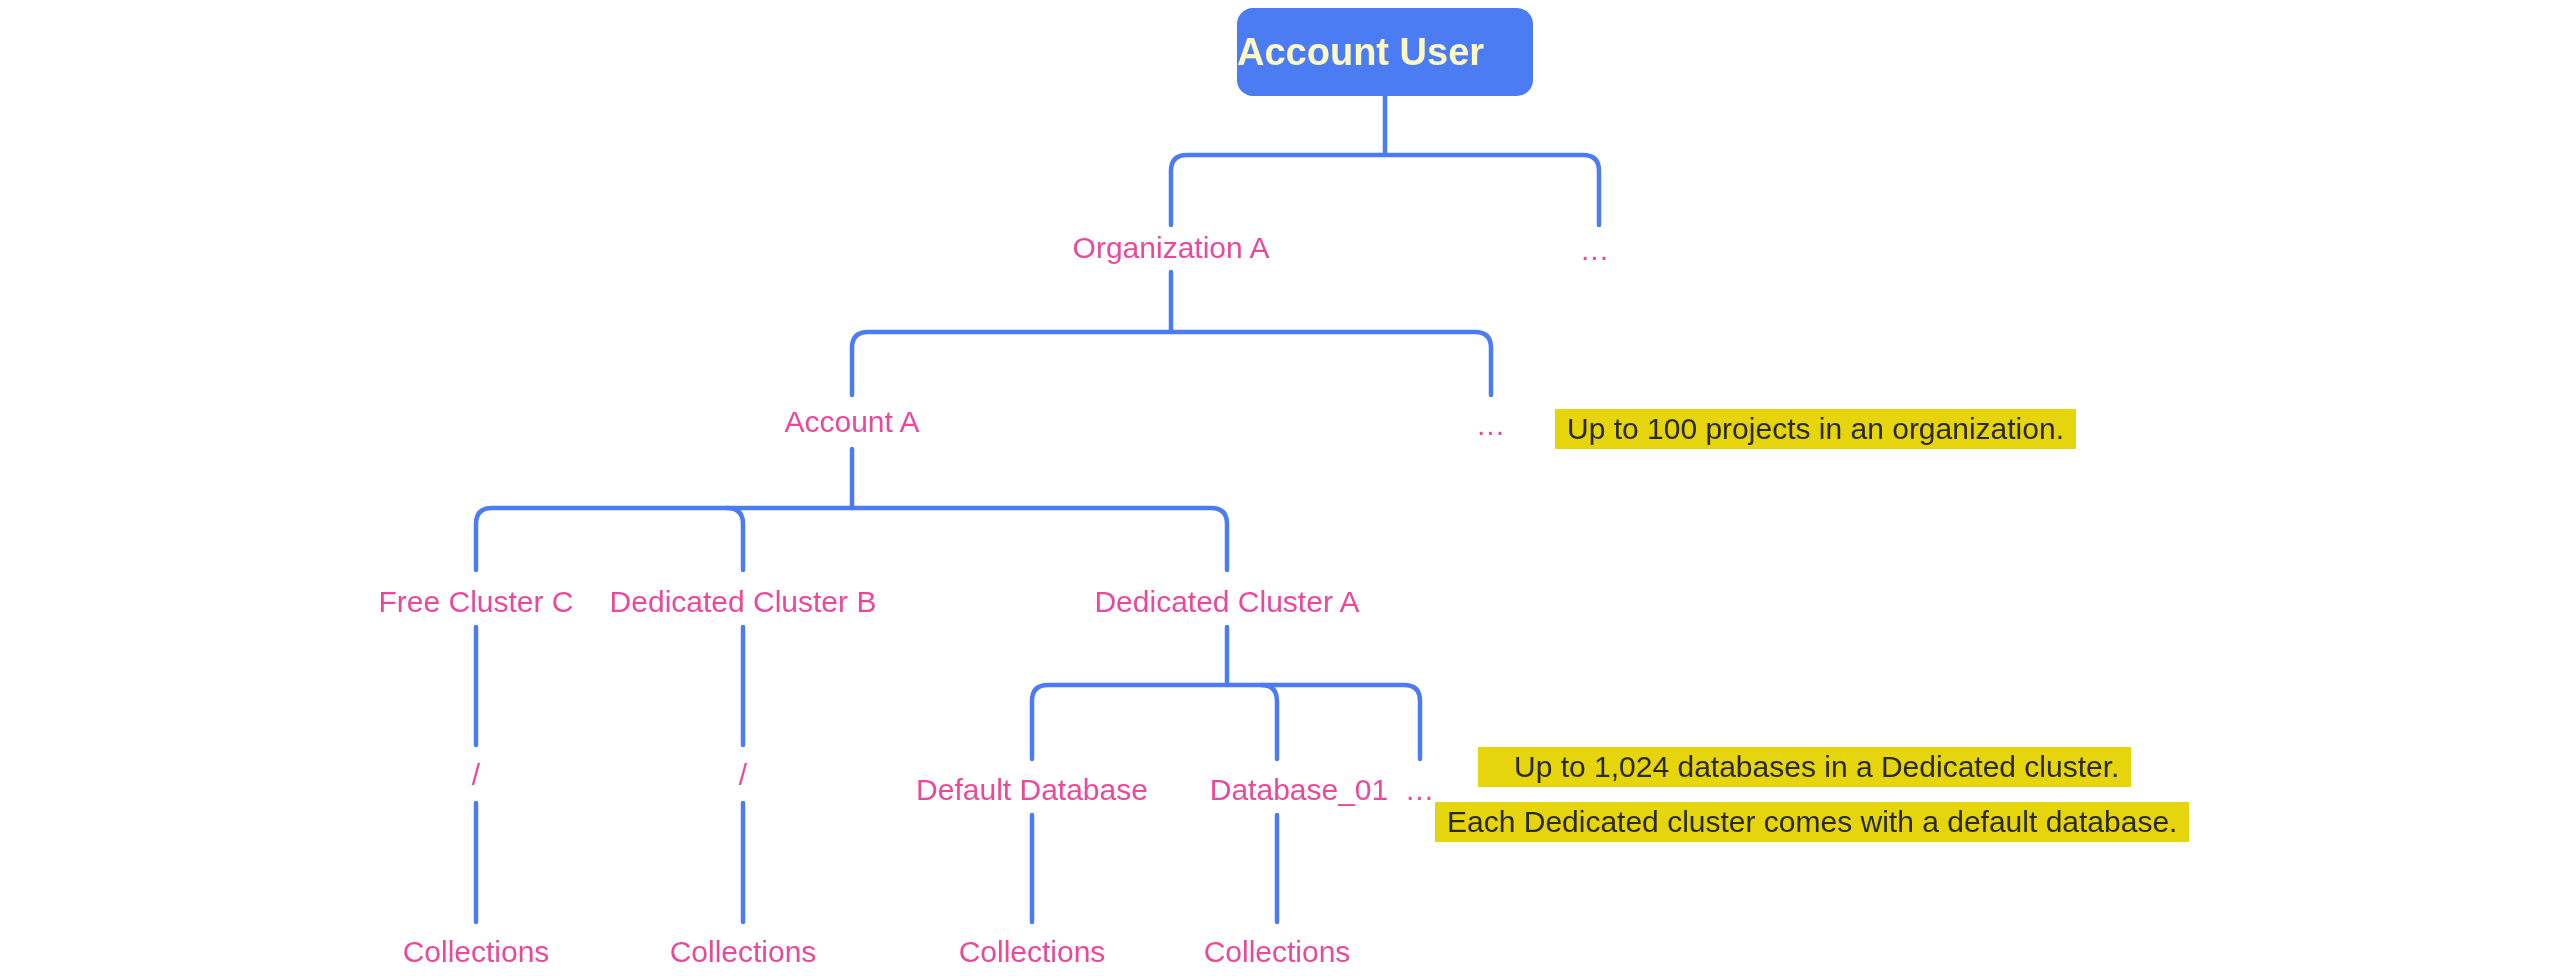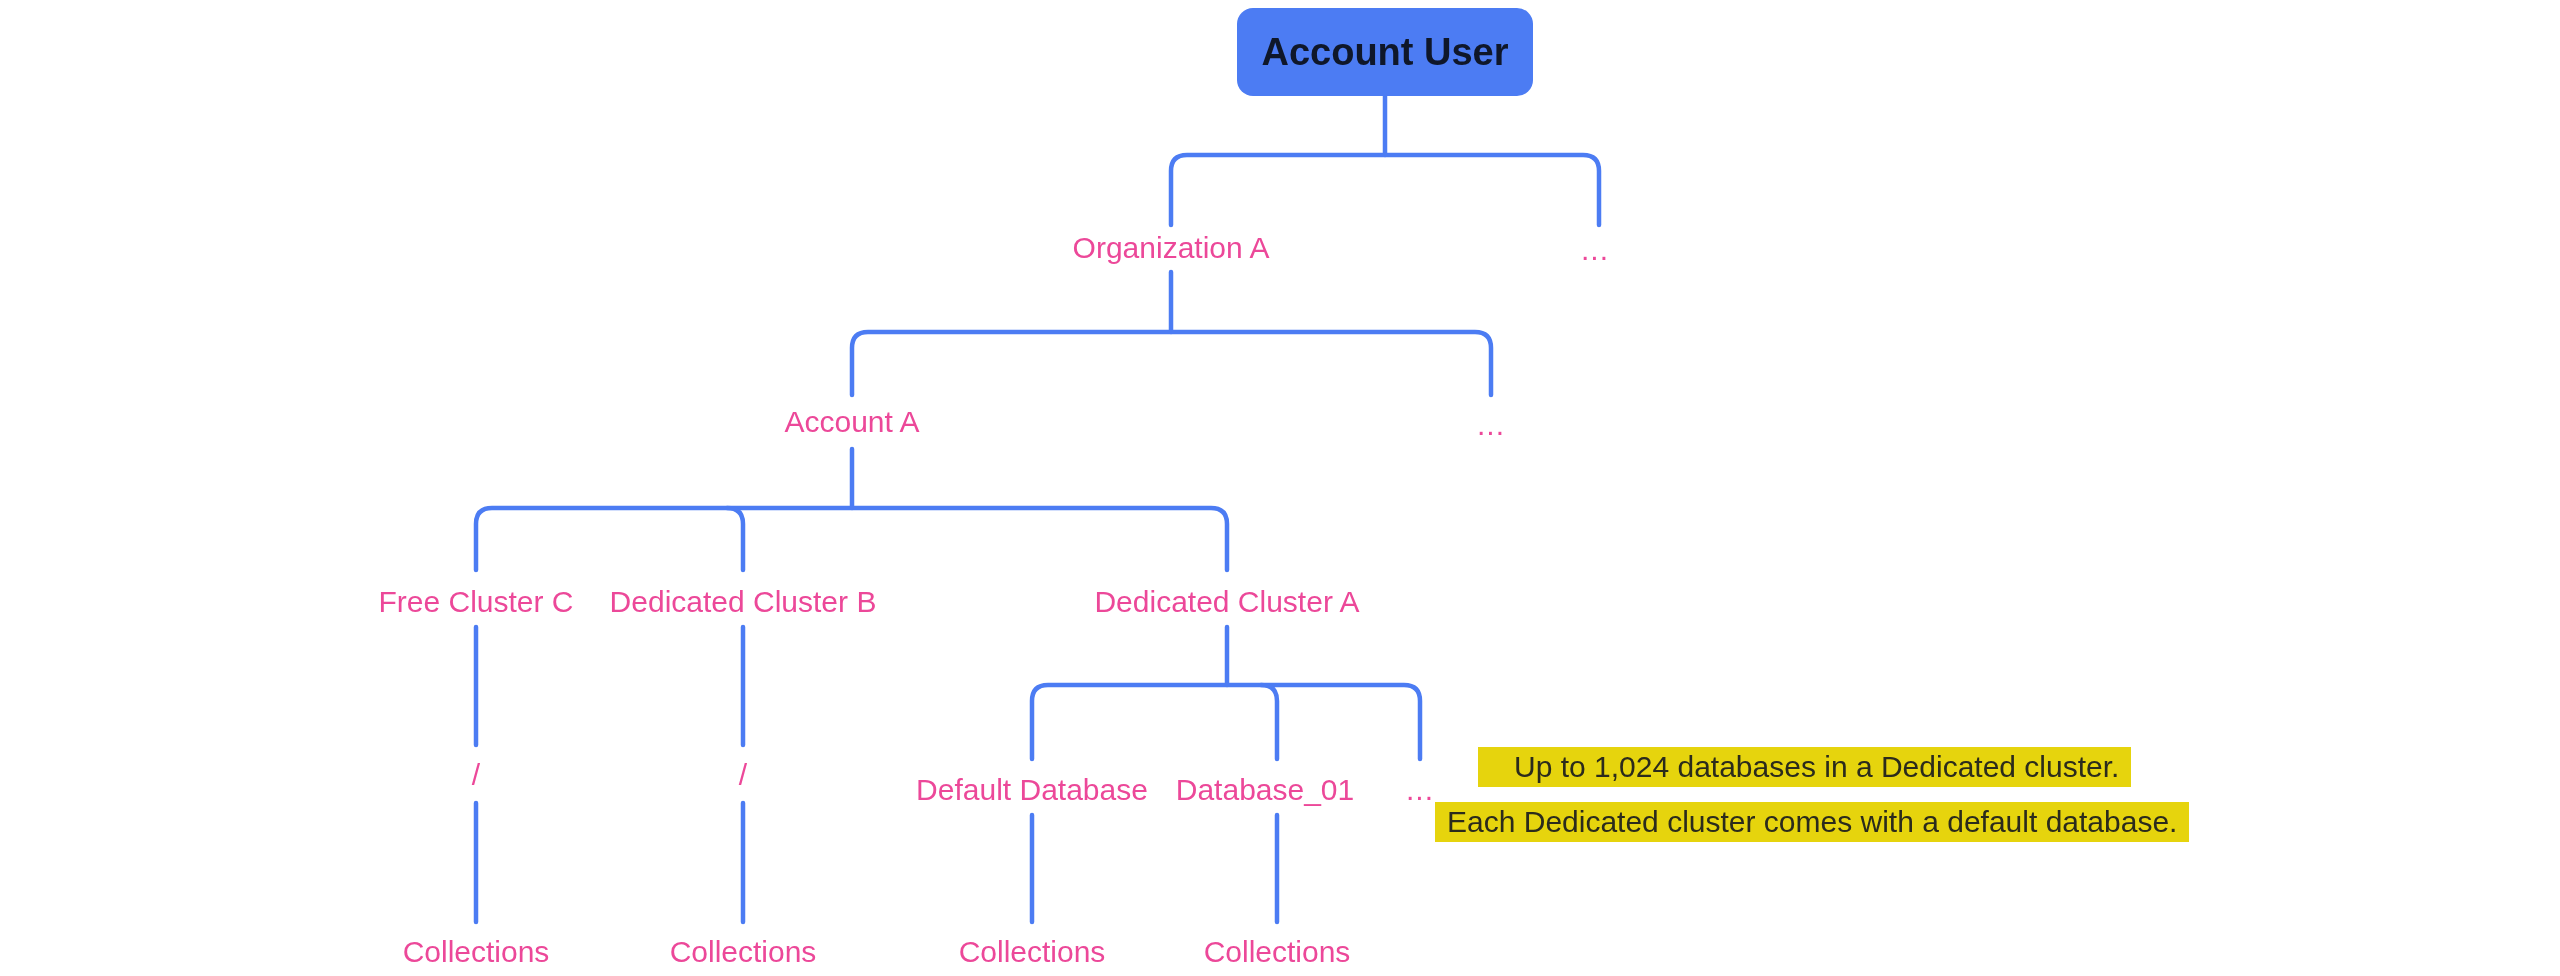--- a/index.html
+++ b/index.html
@@ -23,22 +23,21 @@
     stroke-linecap: round;
   }
   .root-node {
     position: absolute;
     left: 1237px; top: 8px;
     width: 296px; height: 88px;
     background: #4C7CF3;
     border-radius: 16px;
     display: flex;
     align-items: center;
-    justify-content: center;
-    color: #0f172a;
+    color: #fef9c3;
     font-size: 38px;
     font-weight: 700;
   }
   .node-label {
     position: absolute;
     transform: translate(-50%, -50%);
     white-space: nowrap;
     color: #ec4899;
     font-size: 30px;
     line-height: 1.2;
@@ -92,29 +91,30 @@
 
   <div class="root-node">
     <span>Account User</span>
   </div>
 
   <div class="node-label" style="left:1171px; top:248px;">Organization A</div>
   <div class="node-label dots" style="left:1595px; top:250px;">...</div>
 
   <div class="node-label" style="left:852px; top:422px;">Account A</div>
   <div class="node-label dots" style="left:1491px; top:425px;">...</div>
+  <div class="annotation" style="left:1555px; top:409px;">Up to 100 projects in an organization.</div>
 
   <div class="node-label" style="left:476px; top:602px;">Free Cluster C</div>
   <div class="node-label" style="left:743px; top:602px;">Dedicated Cluster B</div>
   <div class="node-label" style="left:1227px; top:602px;">Dedicated Cluster A</div>
 
   <div class="node-label" style="left:476px; top:775px;">/</div>
   <div class="node-label" style="left:743px; top:775px;">/</div>
   <div class="node-label" style="left:1032px; top:790px;">Default Database</div>
-  <div class="node-label" style="left:1265px; top:790px;">Database_01</div>
+  <div class="node-label" style="left:1299px; top:790px;">Database_01</div>
   <div class="node-label dots" style="left:1420px; top:790px;">...</div>
   <div class="annotation" style="left:1478px; top:747px;padding-left:36px;">Up to 1,024 databases in a Dedicated cluster.</div>
   <div class="annotation" style="left:1435px; top:802px;">Each Dedicated cluster comes with a default database.</div>
 
   <div class="node-label" style="left:476px; top:952px;">Collections</div>
   <div class="node-label" style="left:743px; top:952px;">Collections</div>
   <div class="node-label" style="left:1032px; top:952px;">Collections</div>
   <div class="node-label" style="left:1277px; top:952px;">Collections</div>
 
 </div>

